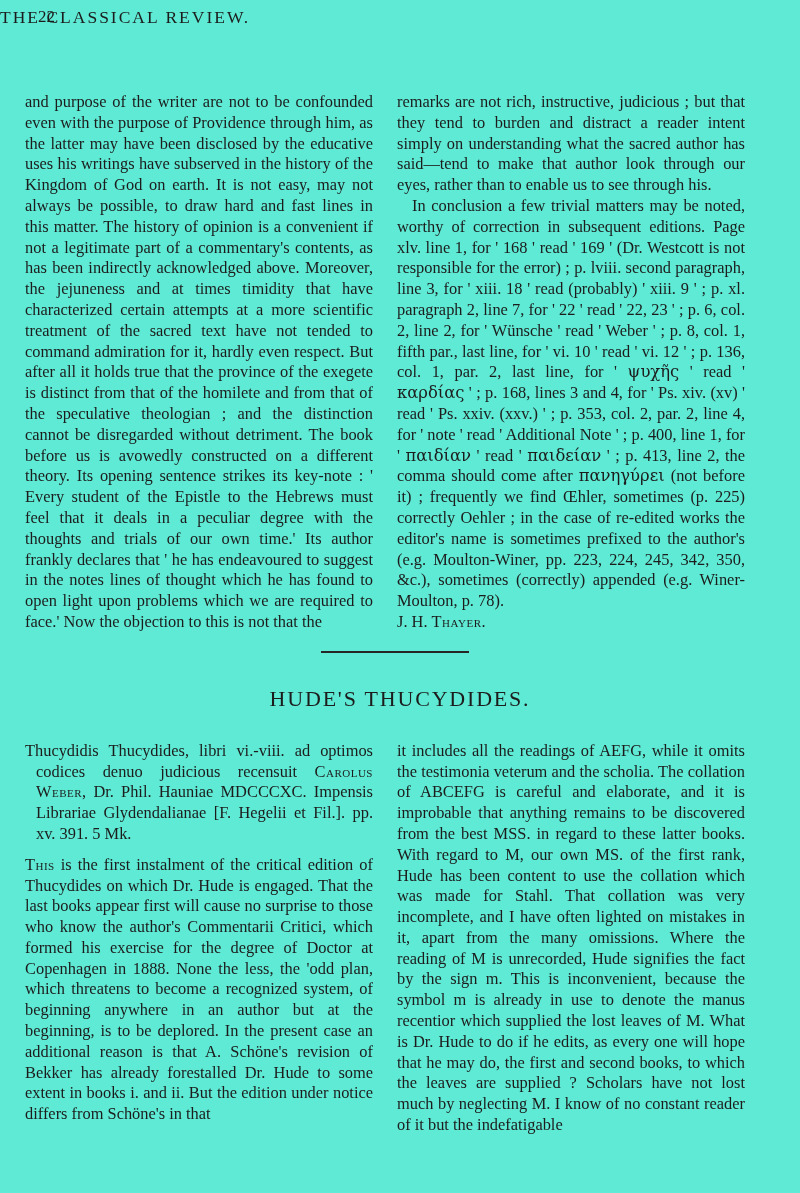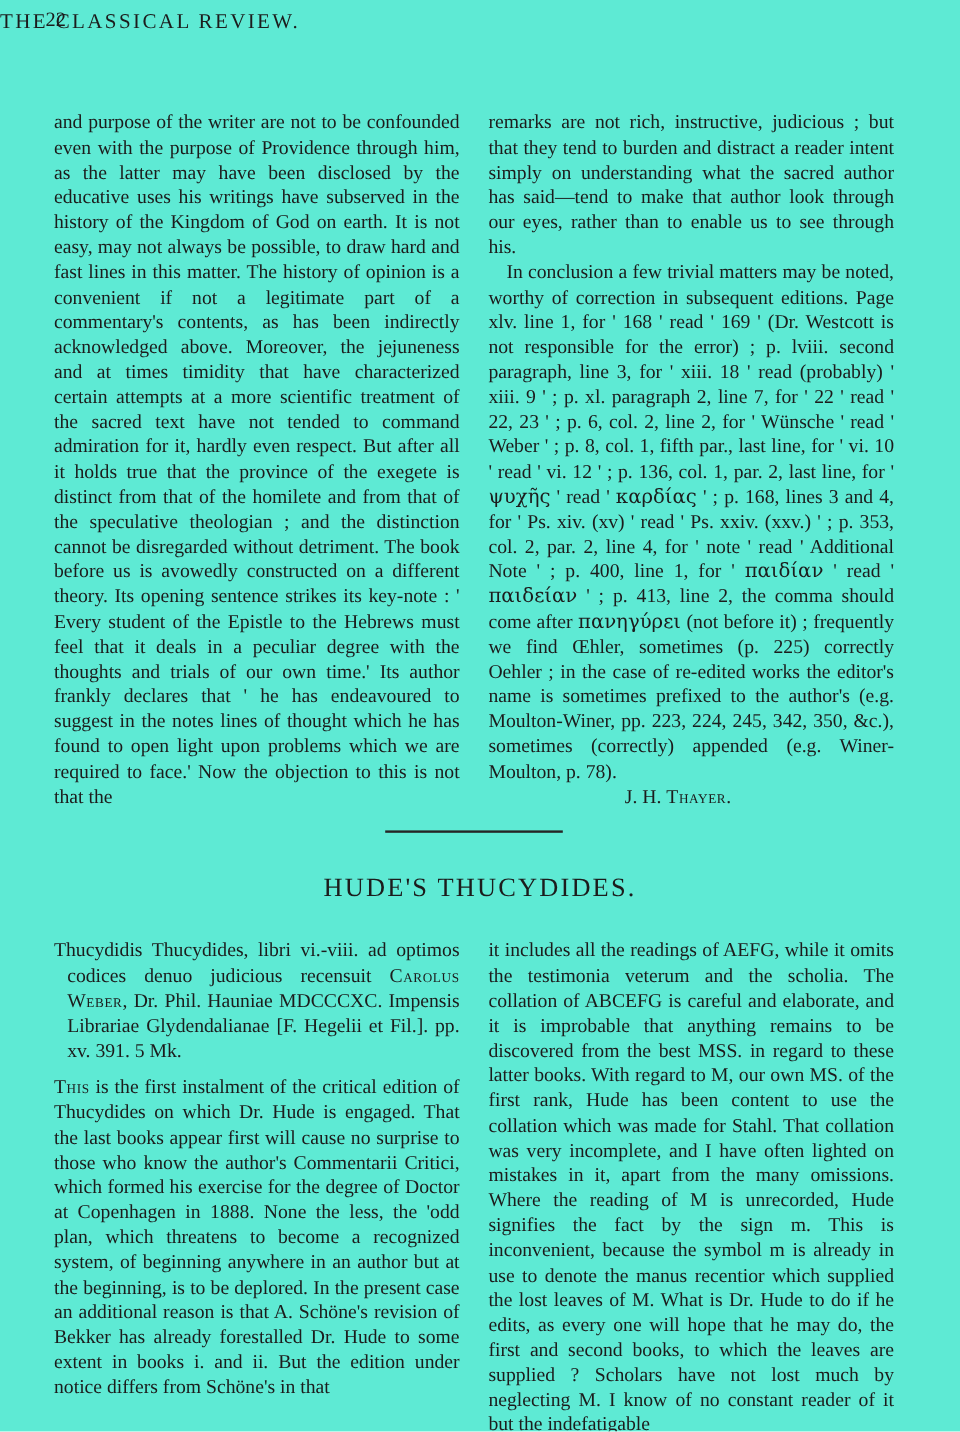--- a/index.html
+++ b/index.html
@@ -31,33 +31,33 @@
   }
   .jtitle {
     text-align: left;
     font-size: 17.5px;
     letter-spacing: 2px;
     white-space: nowrap;
   }
   .cols {
     display: flex;
     gap: 24px;
-    padding: 0 55px 0 45px;
+    padding: 0 55px 0 25px;
   }
   .col {
     flex: 1 1 0;
     text-align: justify;
     font-size: 16.4px;
     line-height: 20.8px;
   }
   .para { margin: 0; }
   .indent { text-indent: 15px; }
   .article1 { margin-top: 61px; }
   .signature {
-    text-align: center;
+    text-align: left;
     padding-right: 22px;
   }
   .rule {
     width: 148px;
     height: 2px;
     background: #262626;
     margin: 18px 0 0 321px;
   }
   .article-title {
     margin: 33px 0 0 0;

